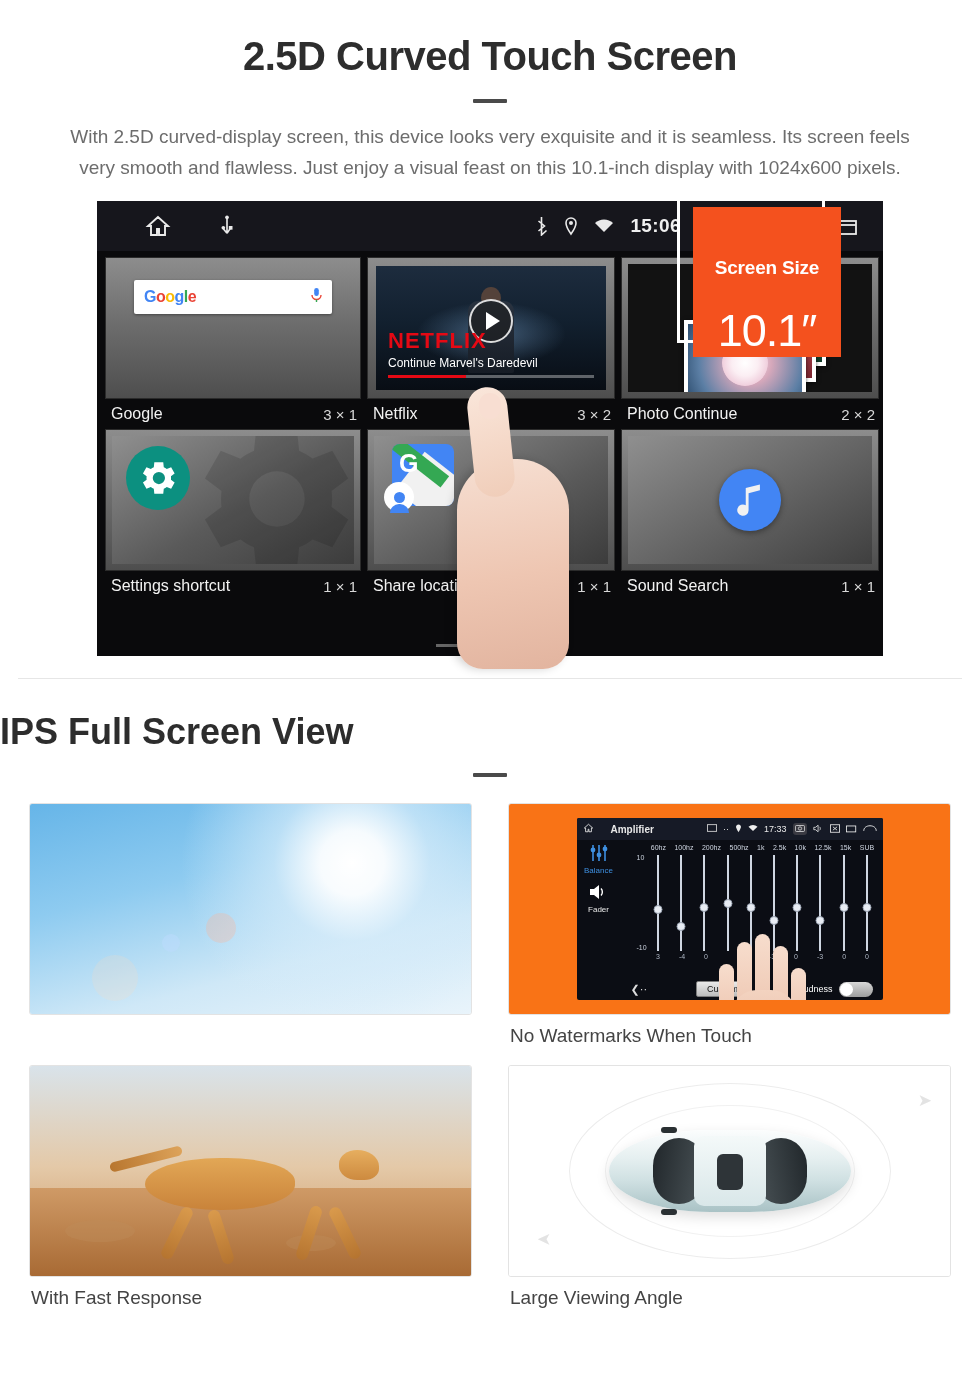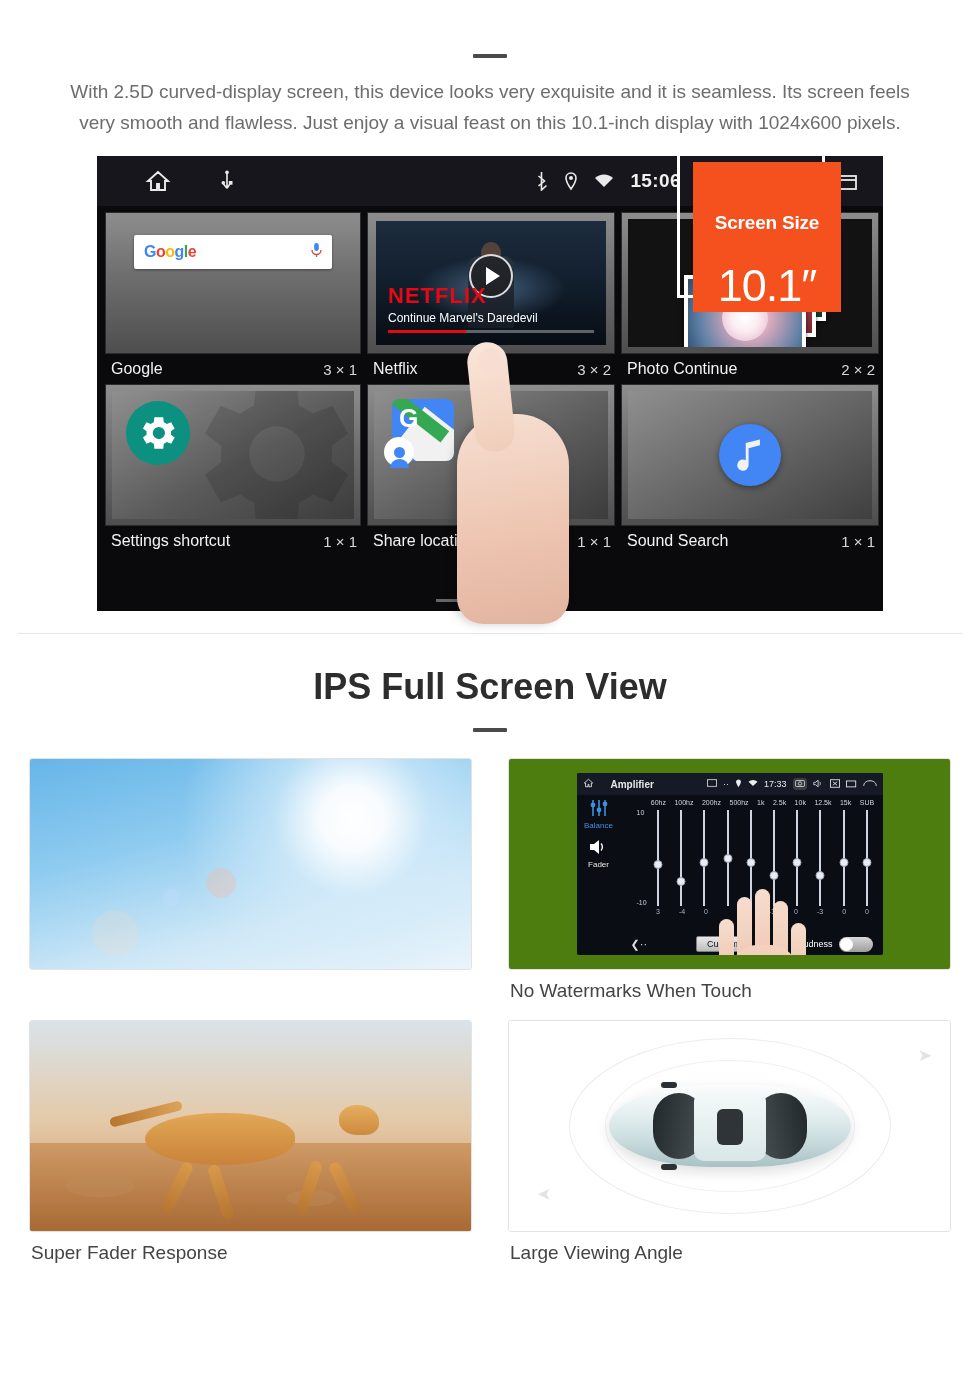--- a/index.html
+++ b/index.html
@@ -258,21 +258,21 @@
 
   
   .hr-sep{
     width:944px; height:1px; background:#e6e6e6;
     margin: 22px auto 0 auto;
   }
 
   
   .section-two{ padding-top:32px; }
   .h2{
-    text-align:center; font-size:36px; font-weight:bold; color:#2d2d2d;
+    font-size:36px; font-weight:bold; color:#2d2d2d;
   }
   .cards{
     width:922px; margin:26px auto 0 auto;
     display:grid; grid-template-columns:1fr 1fr; gap:18px 36px;
   }
   .card-img{
     height:212px; border:1px solid #e3e3e3; border-radius:3px; overflow:hidden; position:relative;
     background:#fff;
   }
   .card-cap{ font-size:19px; color:#444; padding:10px 2px 0 2px; }
@@ -283,21 +283,21 @@
     background:
       radial-gradient(circle at 73% 28%, rgba(255,255,255,1) 0%, rgba(255,255,255,.92) 9%, rgba(214,236,250,.65) 22%, rgba(150,205,245,0) 48%),
       linear-gradient(165deg,#66b5e8 0%,#8ecbf0 35%,#cfe8f7 70%,#e9f4fb 100%);
   }
   .flare{ position:absolute; border-radius:50%; }
   .fl1{ width:30px;height:30px; left:40%; top:52%; background:rgba(255,180,150,.30); }
   .fl2{ width:18px;height:18px; left:30%; top:62%; background:rgba(190,220,255,.45); }
   .fl3{ width:46px;height:46px; left:14%; top:72%; background:rgba(255,220,190,.20); }
 
   
-  .amp{ position:absolute; inset:0; background:#4d7c0f; display:flex; align-items:center; justify-content:center; }
+  .amp{ position:absolute; inset:0; background:#f97316; display:flex; align-items:center; justify-content:center; }
   .amp-screen{
     width:306px; height:182px; background:#0b0d14; position:relative; overflow:hidden;
     border-radius:2px;
   }
   .amp-top{
     height:22px; background:#161a26; display:flex; align-items:center;
     color:#e8e8e8; font-size:9px; padding:0 6px; gap:7px;
   }
   .amp-title{ font-weight:bold; font-size:10px; margin-left:10px; }
   .amp-right{ margin-left:auto; display:flex; gap:6px; align-items:center; }
@@ -407,20 +407,21 @@
   }
   .mirror{ position:absolute; width:16px; height:6px; border-radius:3px; background:#2a3033; }
   .arrow-a{ position:absolute; right:18px; top:24px; color:#e3e3e3; font-size:17px; }
   .arrow-b{ position:absolute; left:28px; bottom:26px; color:#e3e3e3; font-size:17px; transform:rotate(180deg); }
 </style>
 </head>
 <body>
 
 <div class="section-one">
 
+  <div class="h1">2.5D Curved Touch Screen</div>
   <div class="rule"></div>
   <div class="lead">With 2.5D curved-display screen, this device looks very exquisite and it is seamless. Its screen feels very smooth and flawless. Just enjoy a visual feast on this 10.1-inch display with 1024x600 pixels.</div>
 
   <div class="device-wrap">
 
     <div class="device">
 
       <div class="statusbar">
         <div class="sb-left">
           <span class="sb-ico">
@@ -824,21 +825,21 @@
           <div class="dust" style="width:50px;height:16px;left:58%;bottom:12%"></div>
           <div class="ch-tail"></div>
           <div class="ch-body"></div>
           <div class="ch-head"></div>
           <div class="ch-leg" style="left:32%;top:66%;transform:rotate(26deg)"></div>
           <div class="ch-leg" style="left:42%;top:68%;transform:rotate(-18deg)"></div>
           <div class="ch-leg" style="left:62%;top:66%;transform:rotate(18deg)"></div>
           <div class="ch-leg" style="left:70%;top:66%;transform:rotate(-26deg)"></div>
         </div>
       </div>
-      <div class="card-cap">Super Fader Response</div>
+      <div class="card-cap">With Fast Response</div>
     </div>
 
     <div>
       <div class="card-img">
         <div class="car-wrap">
           <div class="ellipse-o"></div>
           <div class="ellipse-i"></div>
           <div class="arrow-a">➤</div>
           <div class="arrow-b">➤</div>
           <div class="car">

